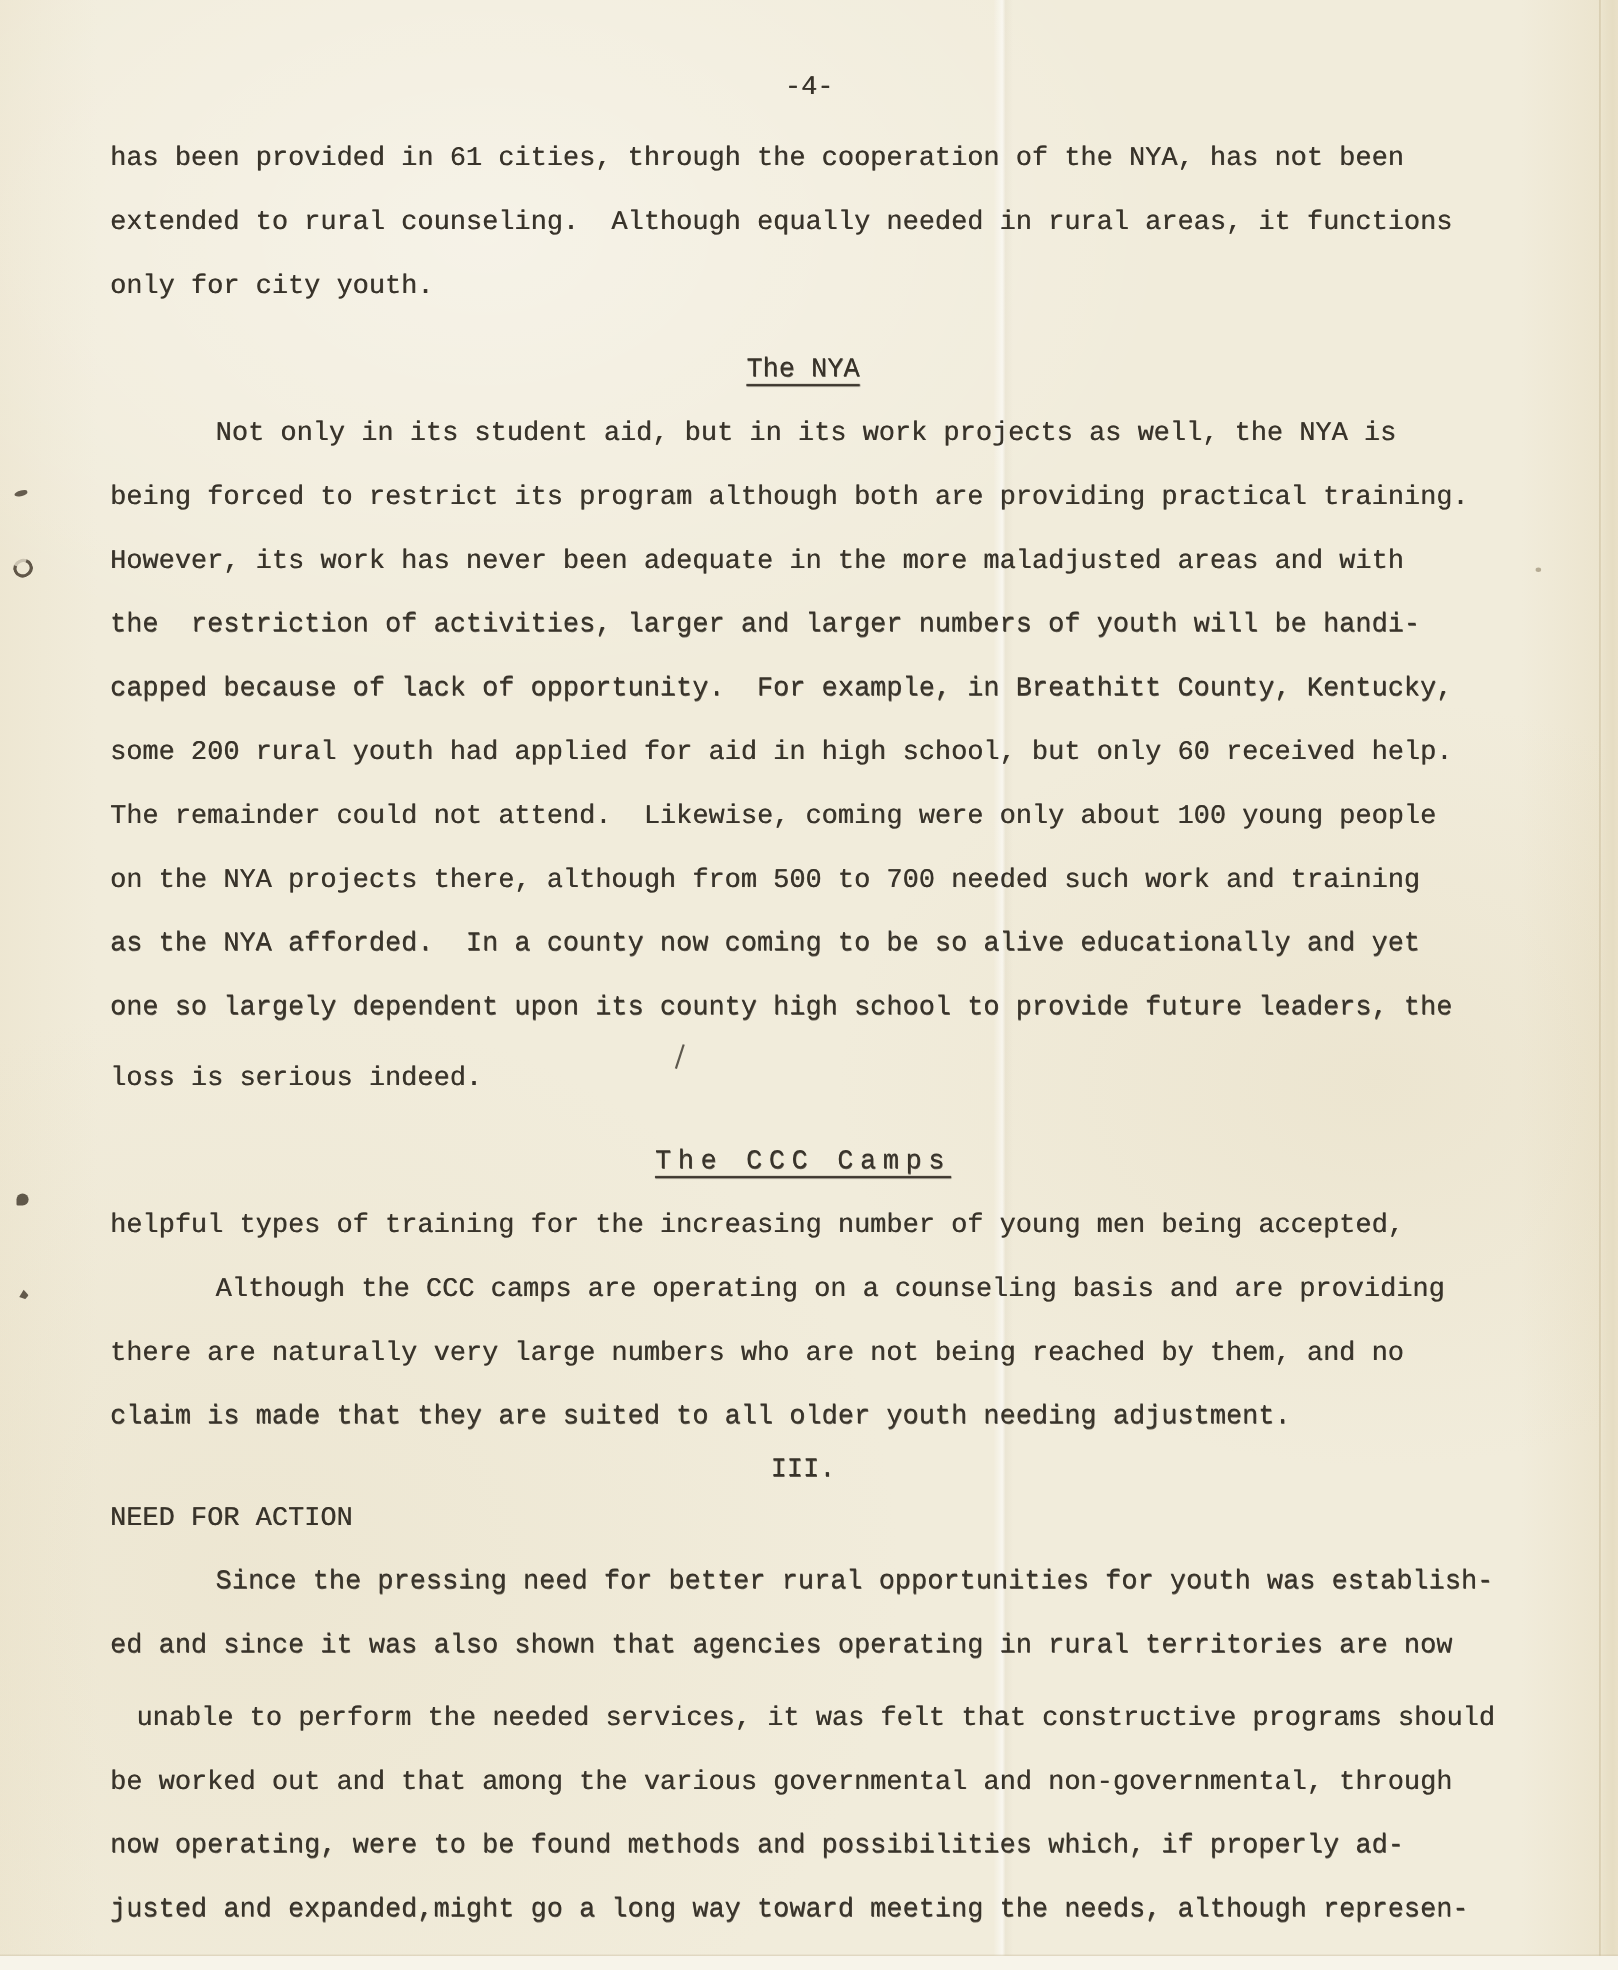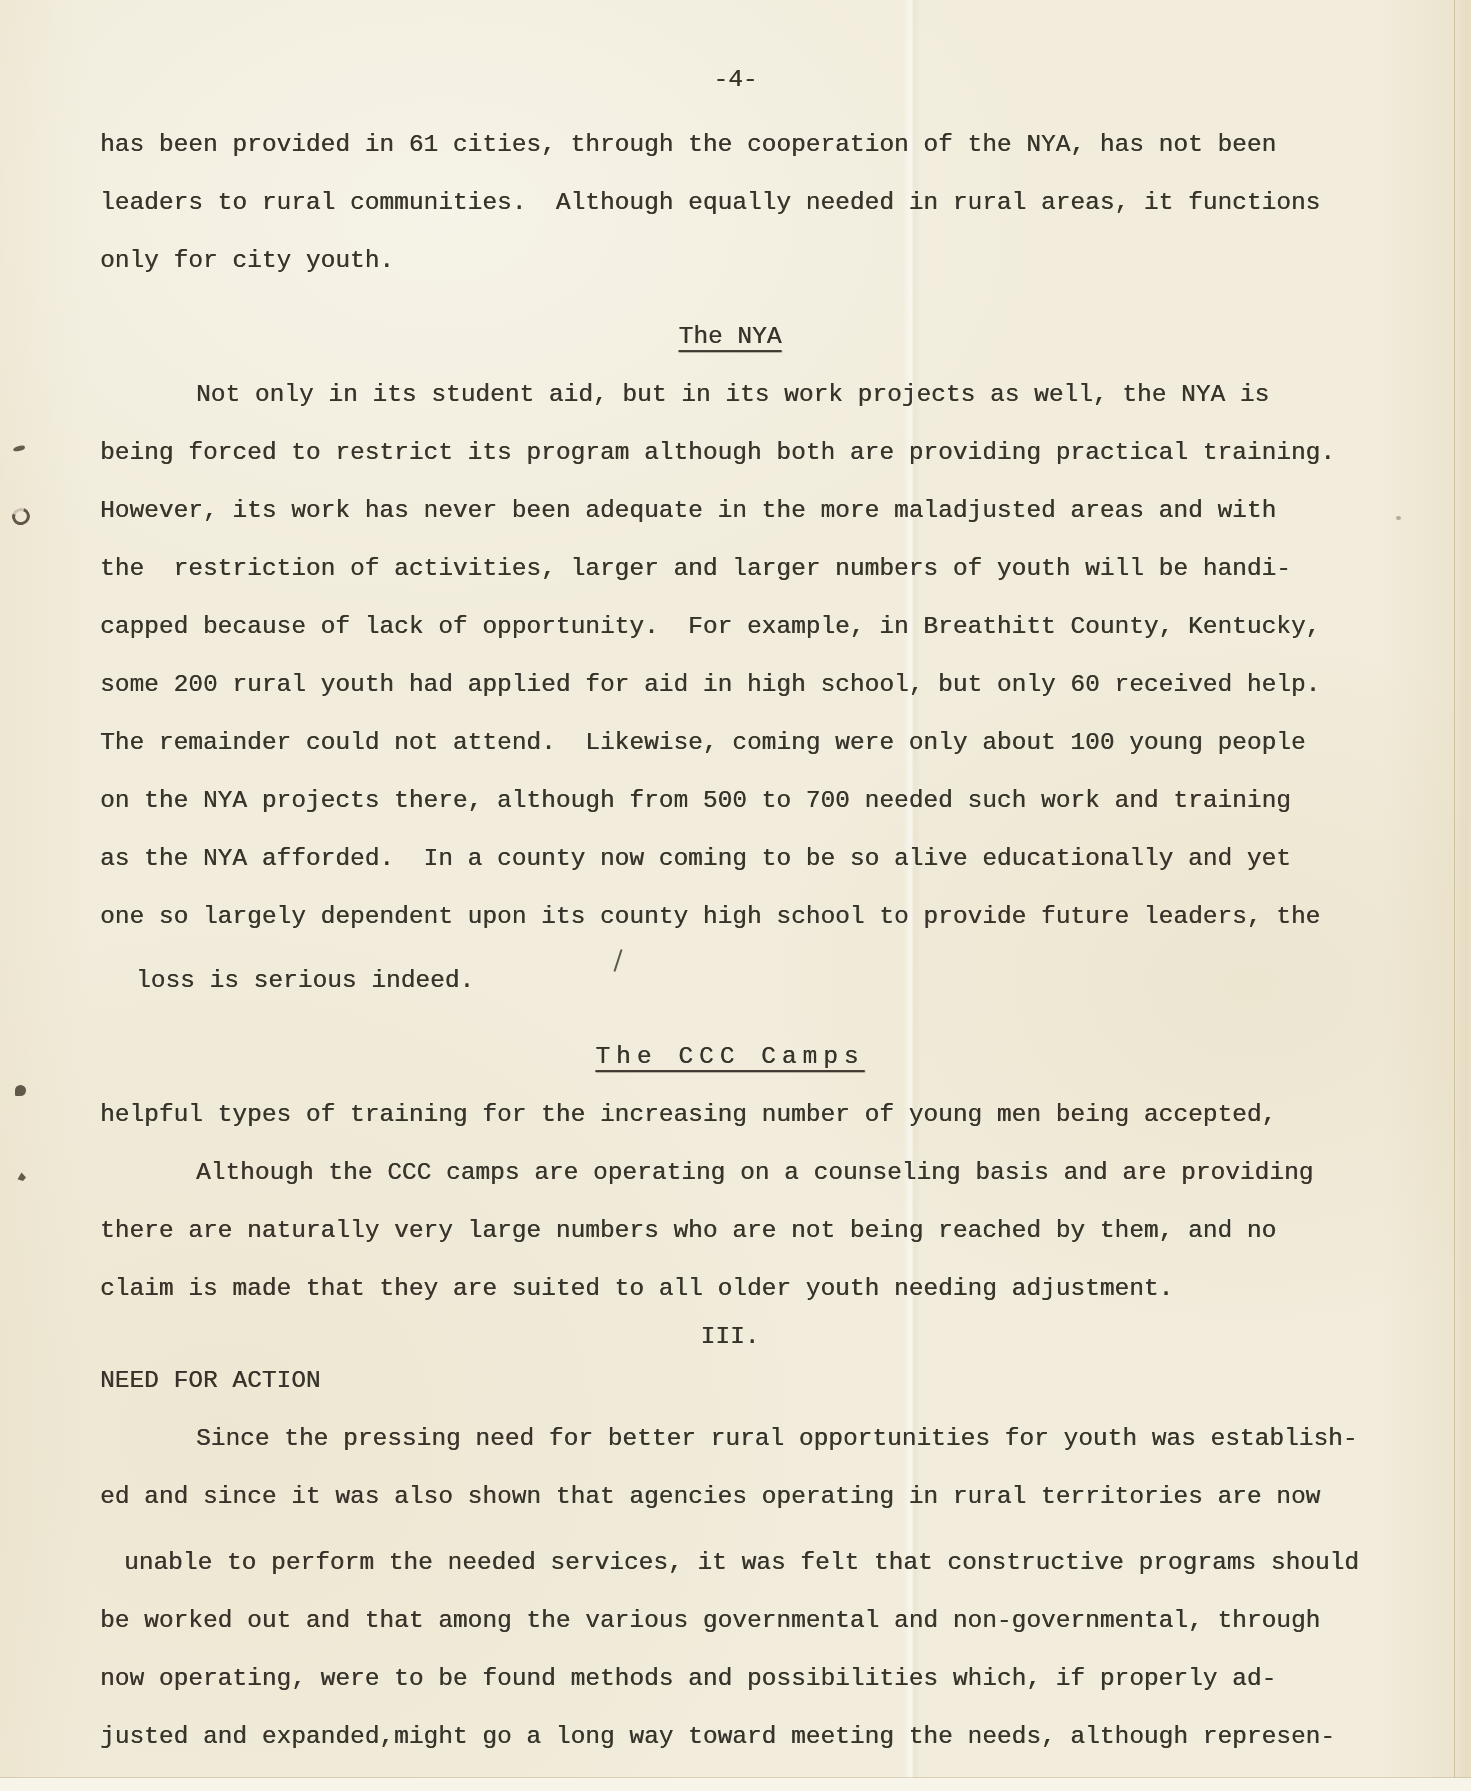--- a/index.html
+++ b/index.html
@@ -83,34 +83,34 @@
 <div class="speck speck-2"></div>
 <div class="speck speck-3"></div>
 <div class="speck speck-4"></div>
 <div class="speck speck-5"></div>
 <div class="stray-slash"></div>
 
 <div class="page-number">-4-</div>
 
 <div class="text-block">
     <div class="line body">has been provided in 61 cities, through the cooperation of the NYA, has not been</div>
-    <div class="line body">leaders to rural communities.  Although equally needed in rural areas, it functions</div>
+    <div class="line body">extended to rural counseling.  Although equally needed in rural areas, it functions</div>
     <div class="line body">only for city youth.</div>
     <div class="line heading">The NYA</div>
     <div class="line body indent">Not only in its student aid, but in its work projects as well, the NYA is</div>
     <div class="line body">being forced to restrict its program although both are providing practical training.</div>
     <div class="line body">However, its work has never been adequate in the more maladjusted areas and with</div>
     <div class="line body">the  restriction of activities, larger and larger numbers of youth will be handi-</div>
     <div class="line body">capped because of lack of opportunity.  For example, in Breathitt County, Kentucky,</div>
     <div class="line body">some 200 rural youth had applied for aid in high school, but only 60 received help.</div>
     <div class="line body">The remainder could not attend.  Likewise, coming were only about 100 young people</div>
     <div class="line body">on the NYA projects there, although from 500 to 700 needed such work and training</div>
     <div class="line body">as the NYA afforded.  In a county now coming to be so alive educationally and yet</div>
     <div class="line body">one so largely dependent upon its county high school to provide future leaders, the</div>
-    <div class="line body" style="margin-top: 6px; margin-left: 36px;">loss is serious indeed.</div>
+    <div class="line body" style="margin-top: 6px;">loss is serious indeed.</div>
     <div class="line heading spread">The CCC Camps</div>
     <div class="line body">helpful types of training for the increasing number of young men being accepted,</div>
     <div class="line body indent">Although the CCC camps are operating on a counseling basis and are providing</div>
     <div class="line body">there are naturally very large numbers who are not being reached by them, and no</div>
     <div class="line body">claim is made that they are suited to all older youth needing adjustment.</div>
     <div class="line roman">III.</div>
     <div class="line subtitle">NEED FOR ACTION</div>
     <div class="line body indent">Since the pressing need for better rural opportunities for youth was establish-</div>
     <div class="line body">ed and since it was also shown that agencies operating in rural territories are now</div>
     <div class="line body" style="margin-top: 8px; margin-left: 24px;">unable to perform the needed services, it was felt that constructive programs should</div>

